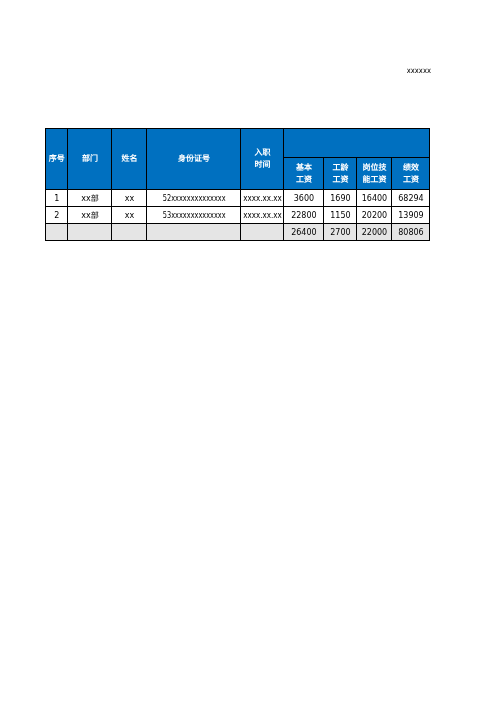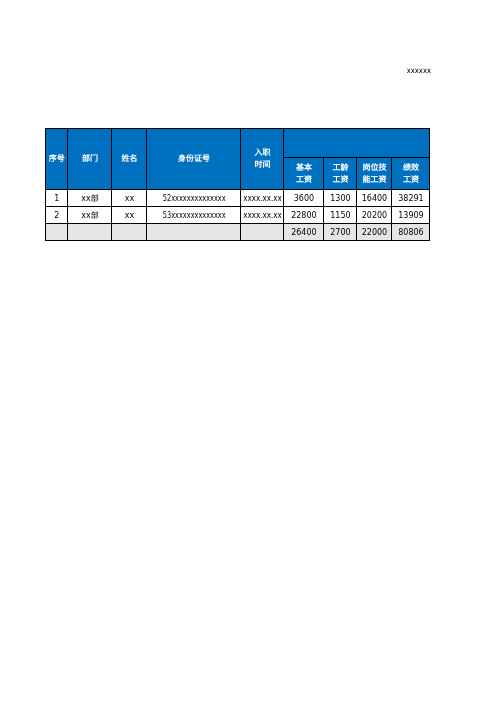--- a/index.html
+++ b/index.html
@@ -73,23 +73,23 @@
       <td class="hd"><span>绩效</span><br><span>工资</span></td>
     </tr>
 
     <tr style="height:17.4px">
       <td>1</td>
       <td>xx部</td>
       <td>xx</td>
       <td><span class="shrink">52xxxxxxxxxxxxxx</span></td>
       <td><span class="shrink2">xxxx.xx.xx</span></td>
       <td>3600</td>
-      <td>1300</td>
+      <td>1690</td>
       <td>16400</td>
-      <td>38291</td>
+      <td>68294</td>
     </tr>
 
     <tr style="height:17.1px">
       <td>2</td>
       <td>xx部</td>
       <td>xx</td>
       <td><span class="shrink">53xxxxxxxxxxxxxx</span></td>
       <td><span class="shrink2">xxxx.xx.xx</span></td>
       <td>22800</td>
       <td>1150</td>

